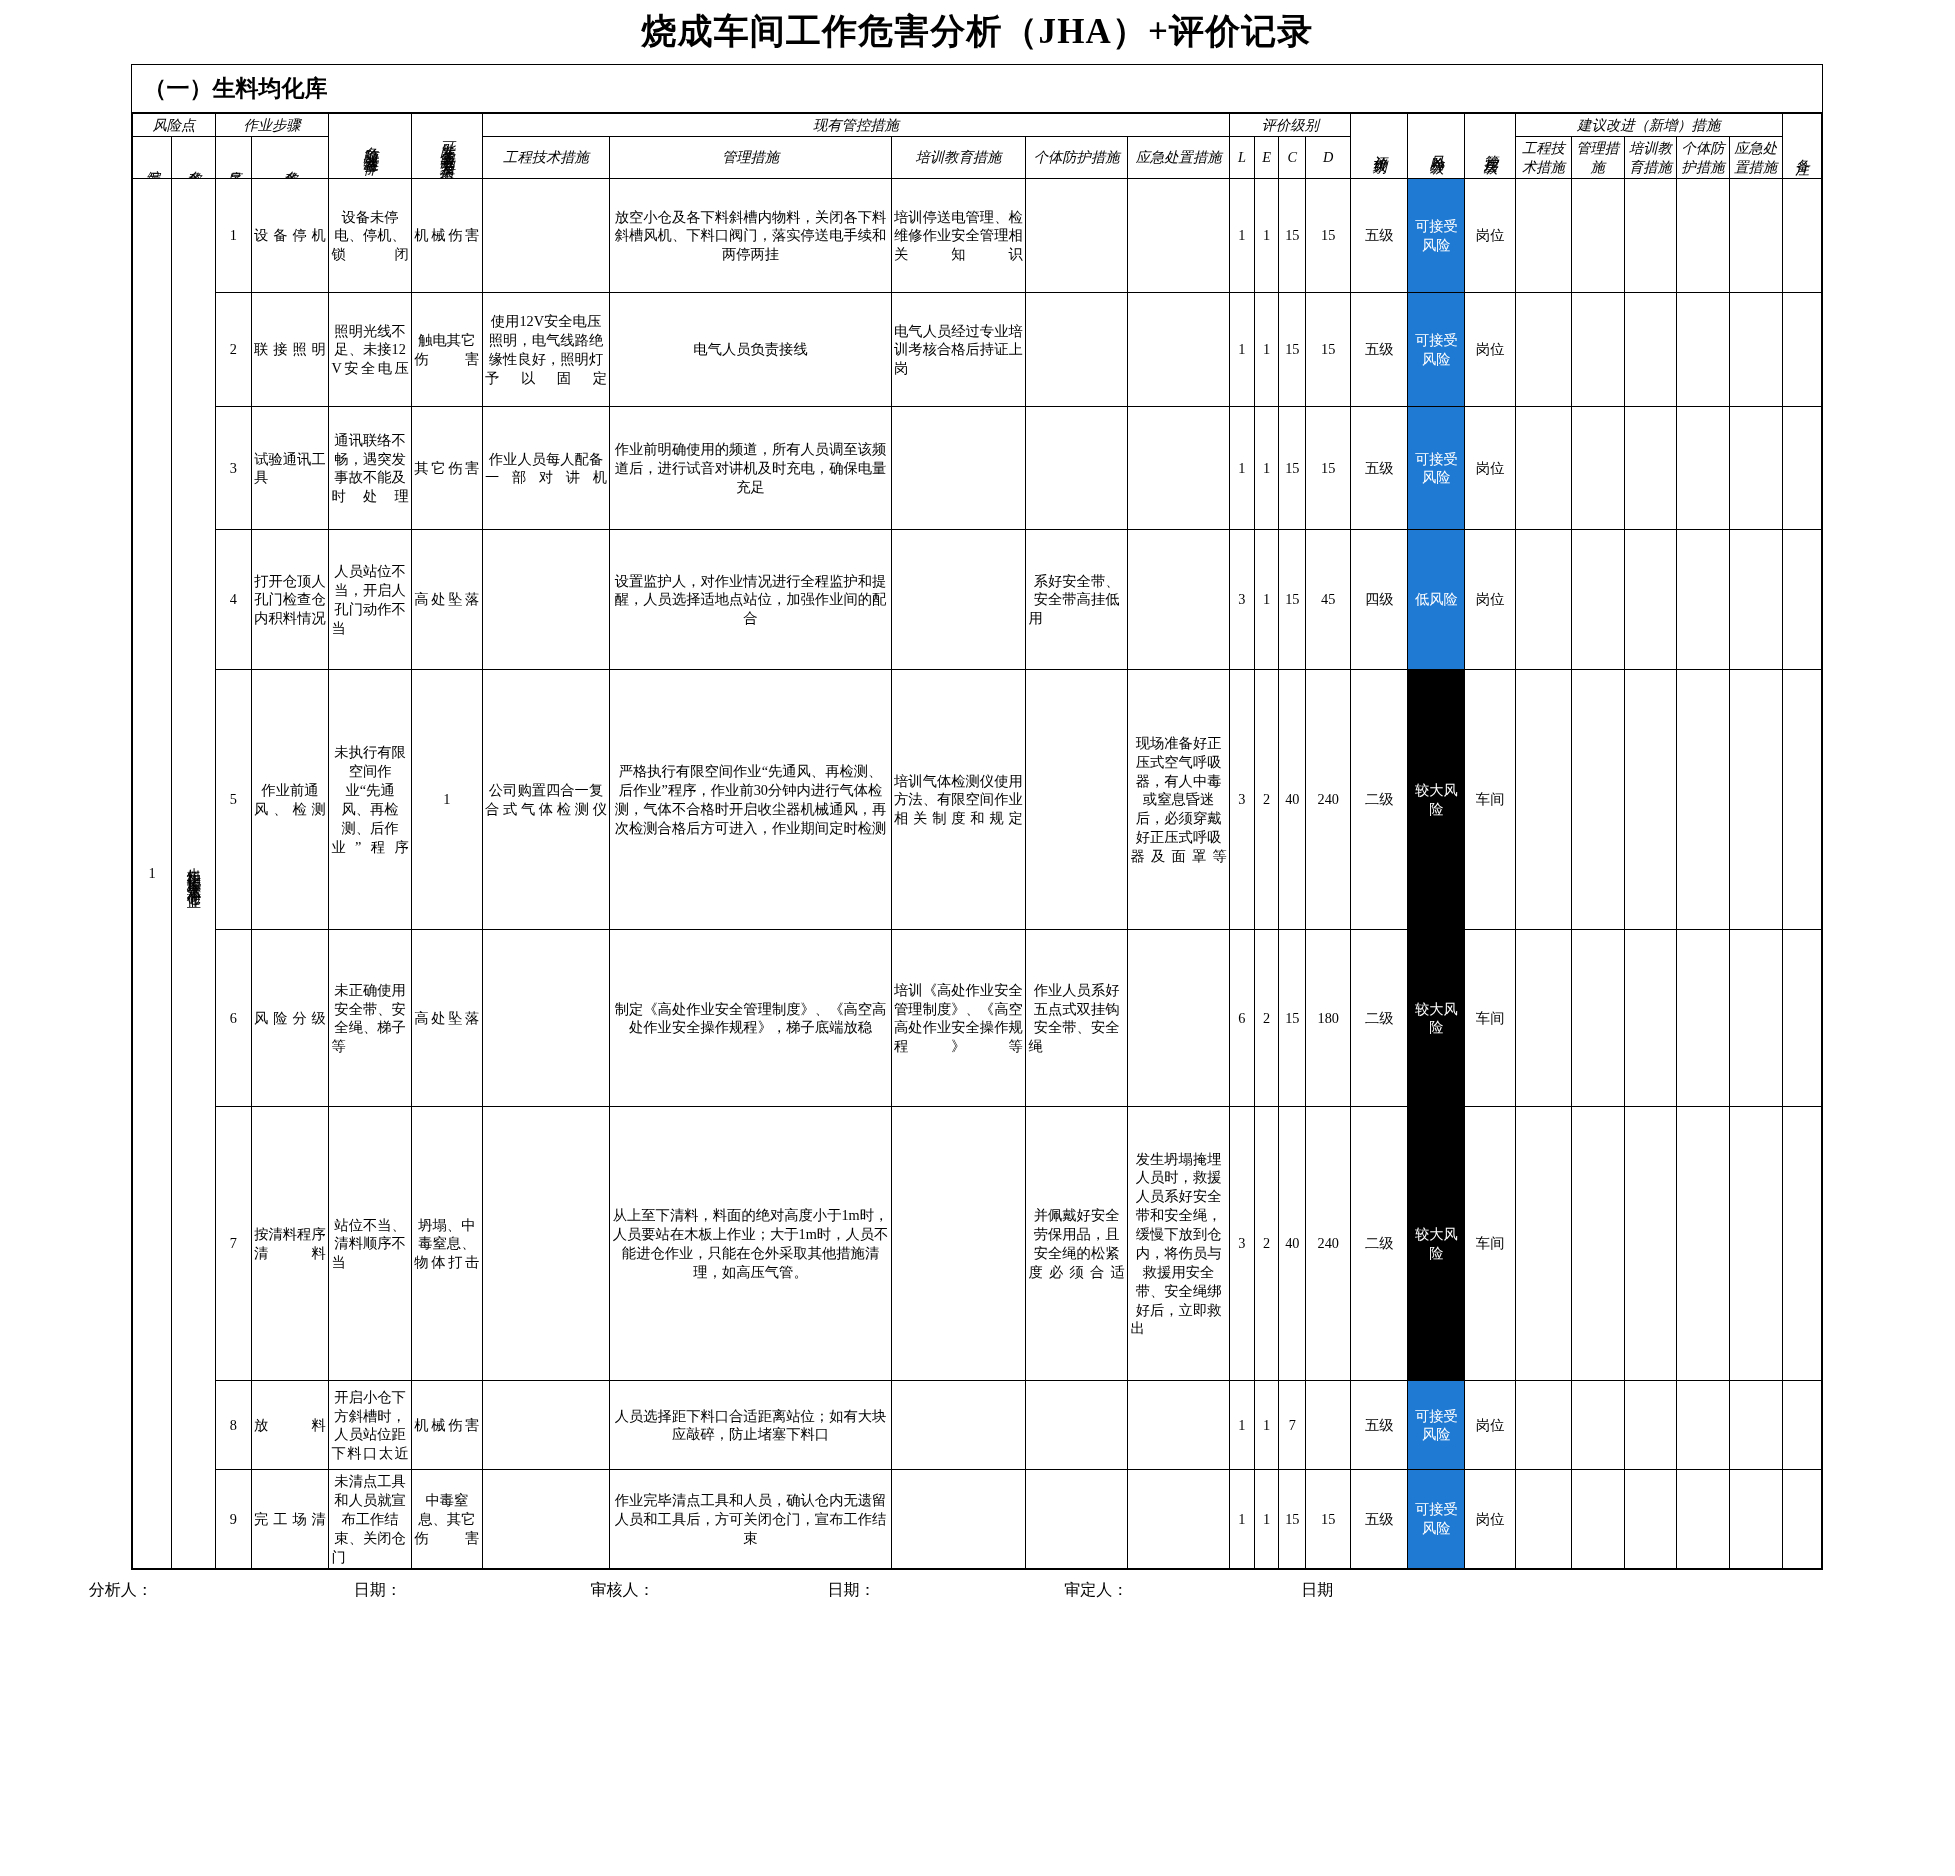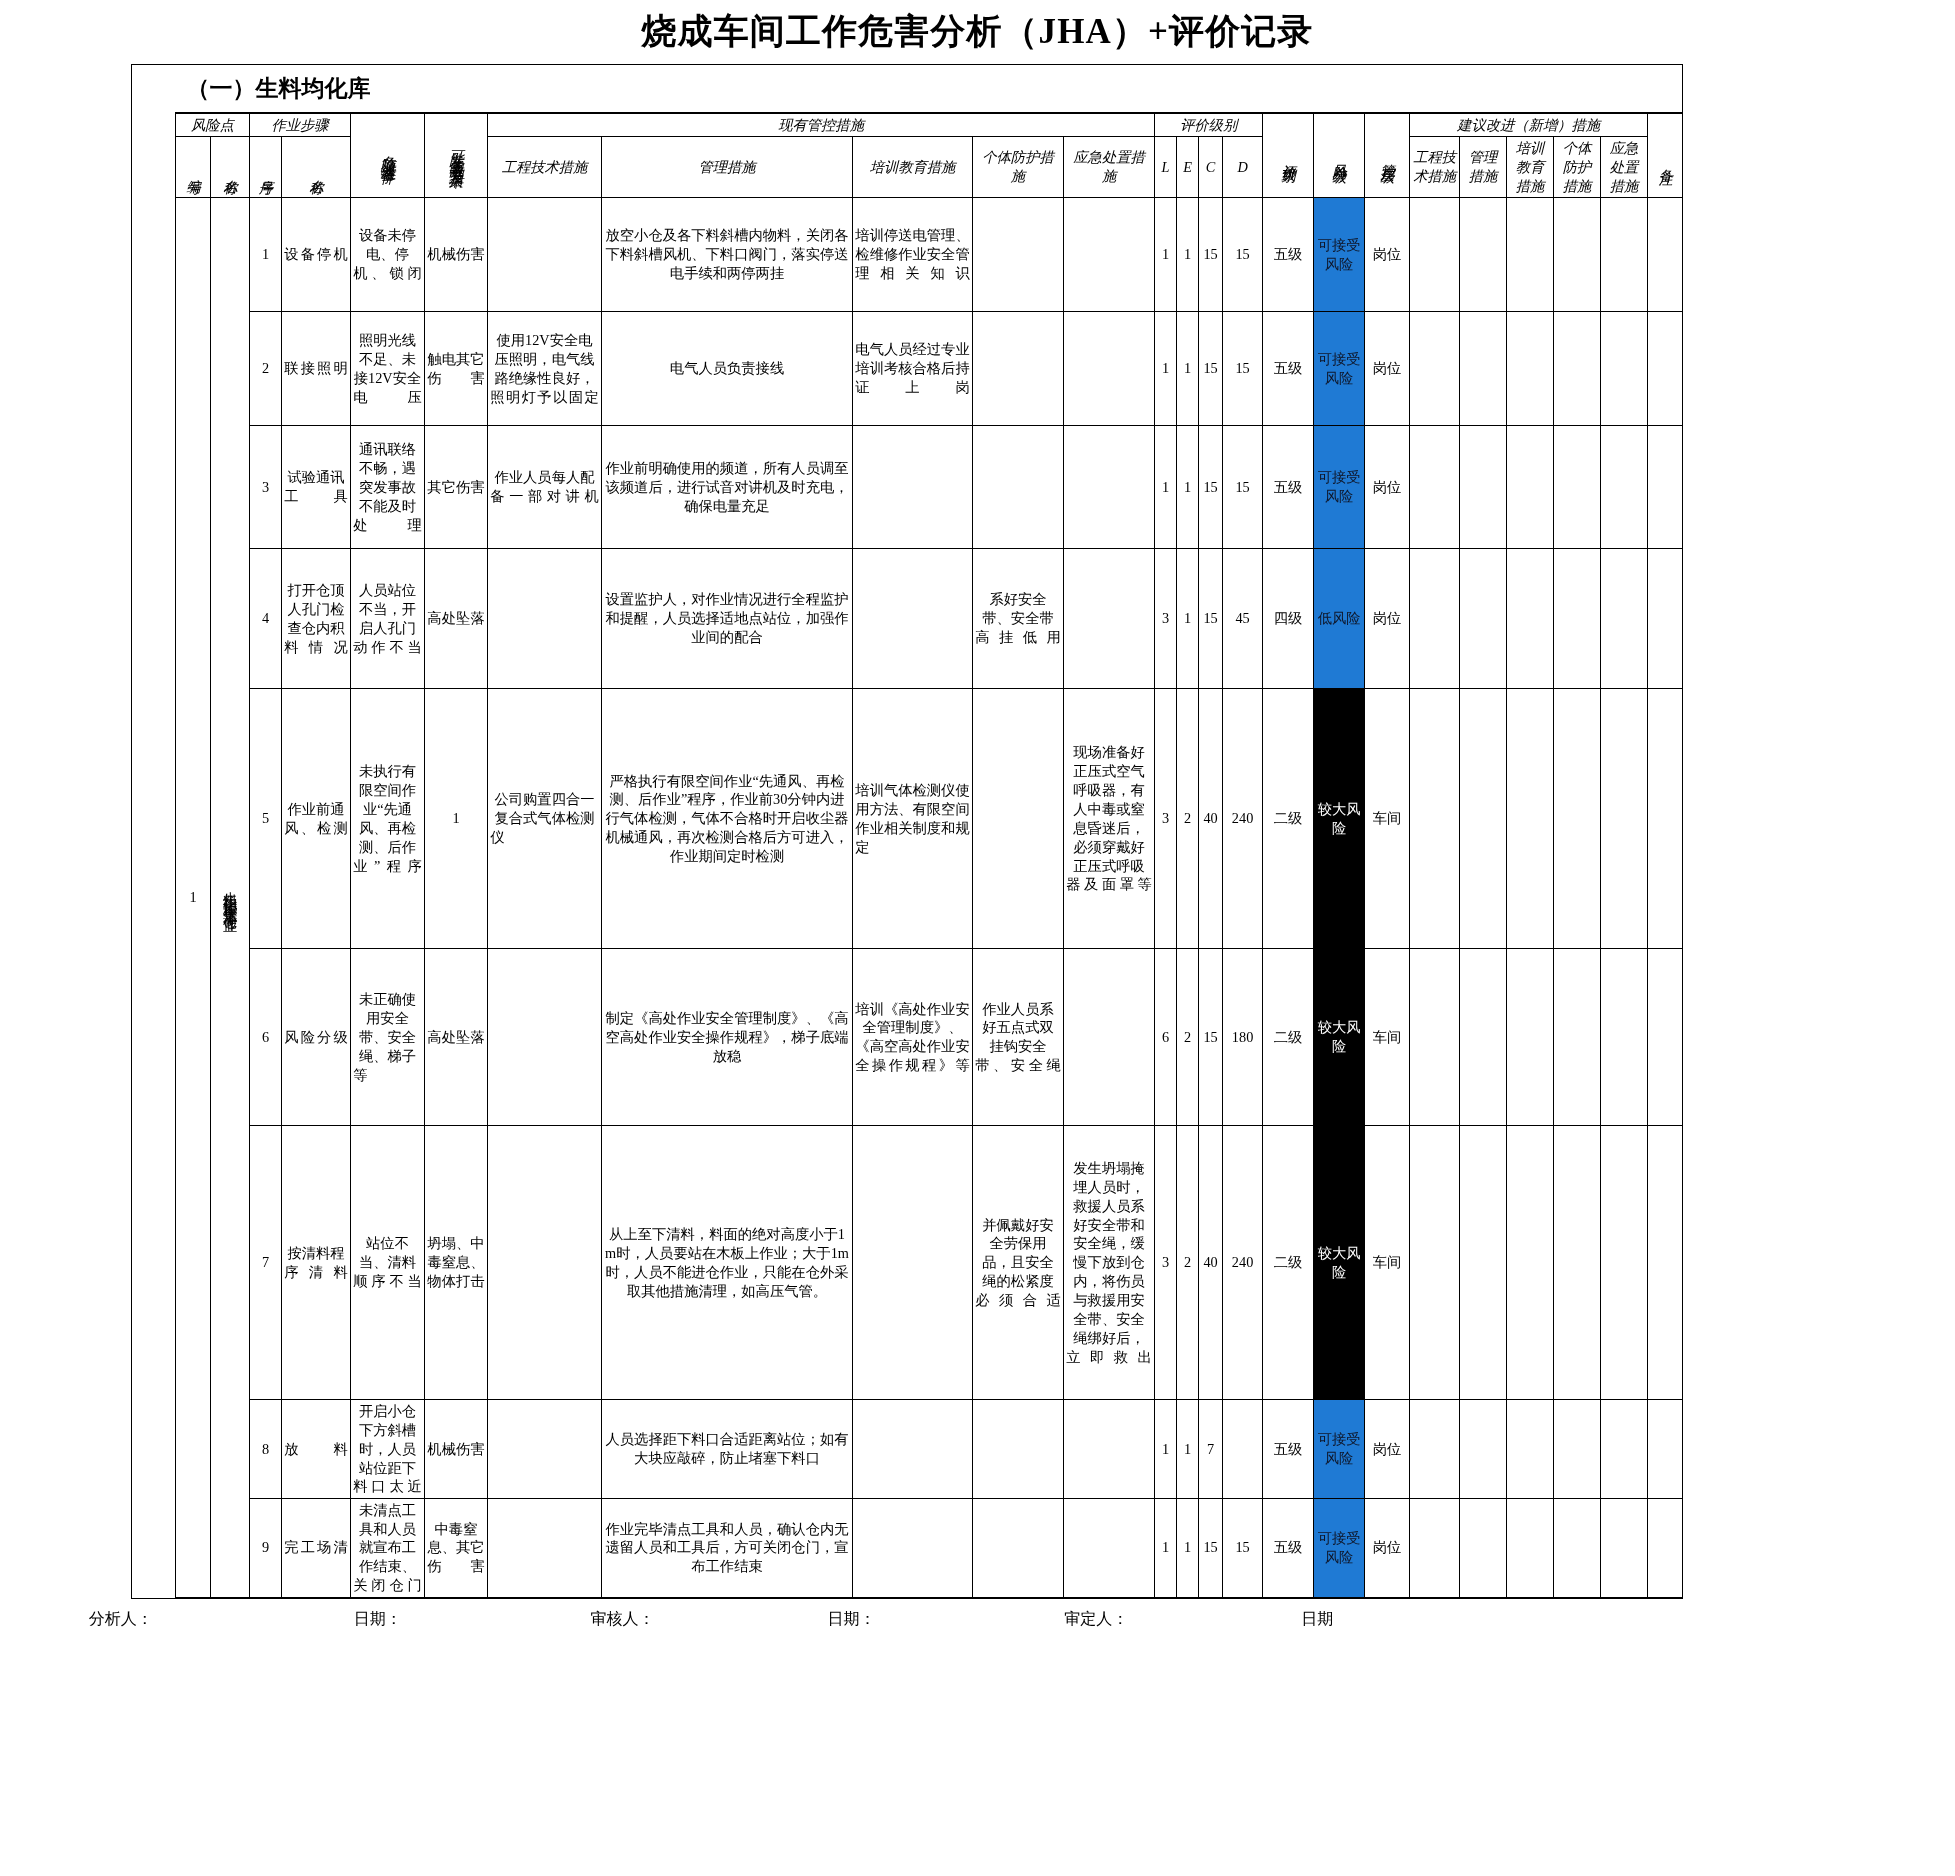--- a/index.html
+++ b/index.html
@@ -25,22 +25,21 @@
     font-weight: bold;
     font-size: 35px;
     letter-spacing: 1.1px;
     padding-top: 8px;
     padding-bottom: 9.1px;
     color: #000;
   }
   .sheet {
     margin: 0 131px 0 131px;
     border: 1.7px solid #000;
-    width: 1552px;
-    padding-left: 43px;
+    width: 1692px;
   }
   .section-title {
     font-size: 23px;
     font-weight: bold;
     padding: 8px 5.7px 8px 11.4px;
     border-bottom: 1.1px solid #000;
     font-family: "Liberation Serif", serif;
   }
   table.jha {
     border-collapse: collapse;
@@ -75,21 +74,21 @@
     margin: 0 auto;
     display: inline-block;
     line-height: 1.15;
   }
   .just {
     text-align: justify;
     text-align-last: justify;
     padding: 1.7px 4.6px;
   }
   .lead { text-align: left; padding-left: 4.6px; }
-  .risk-blue { background: #1f7ad4; color: #0f172a; }
+  .risk-blue { background: #1f7ad4; color: #ffffff; }
   .risk-orange { background: #000000; color: #fff; }
   .narrow { font-size: 13.7px; }
   .footer {
     margin: 0 83px;
     width: 1692px;
     display: flex;
     align-items: center;
     font-size: 16px;
     font-family: "Liberation Serif", serif;
     padding-top: 10.3px;

